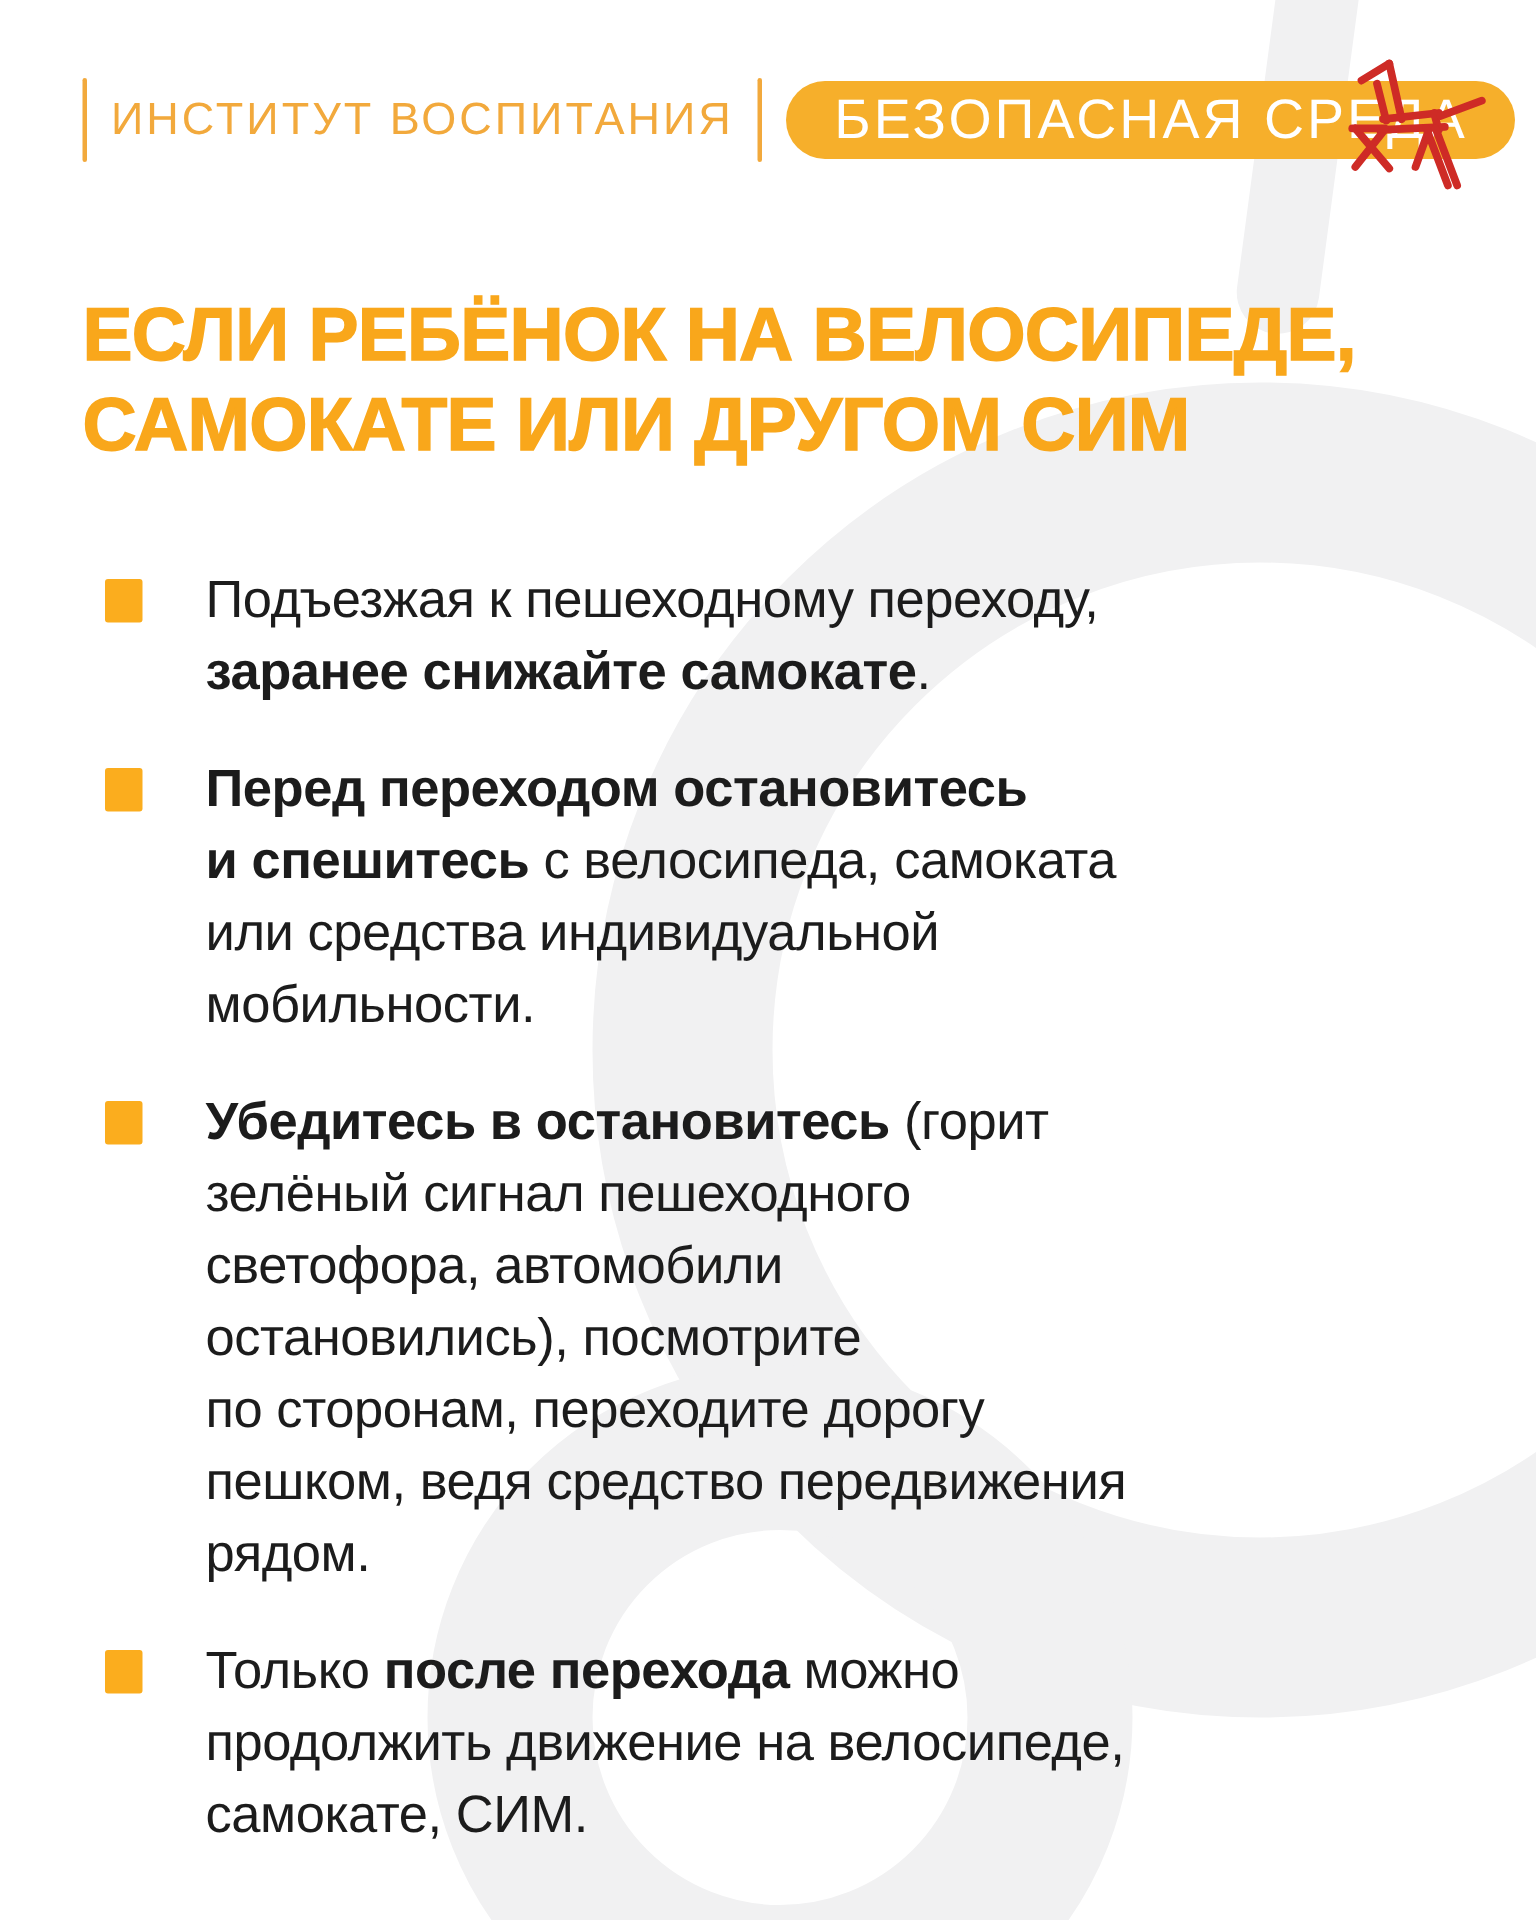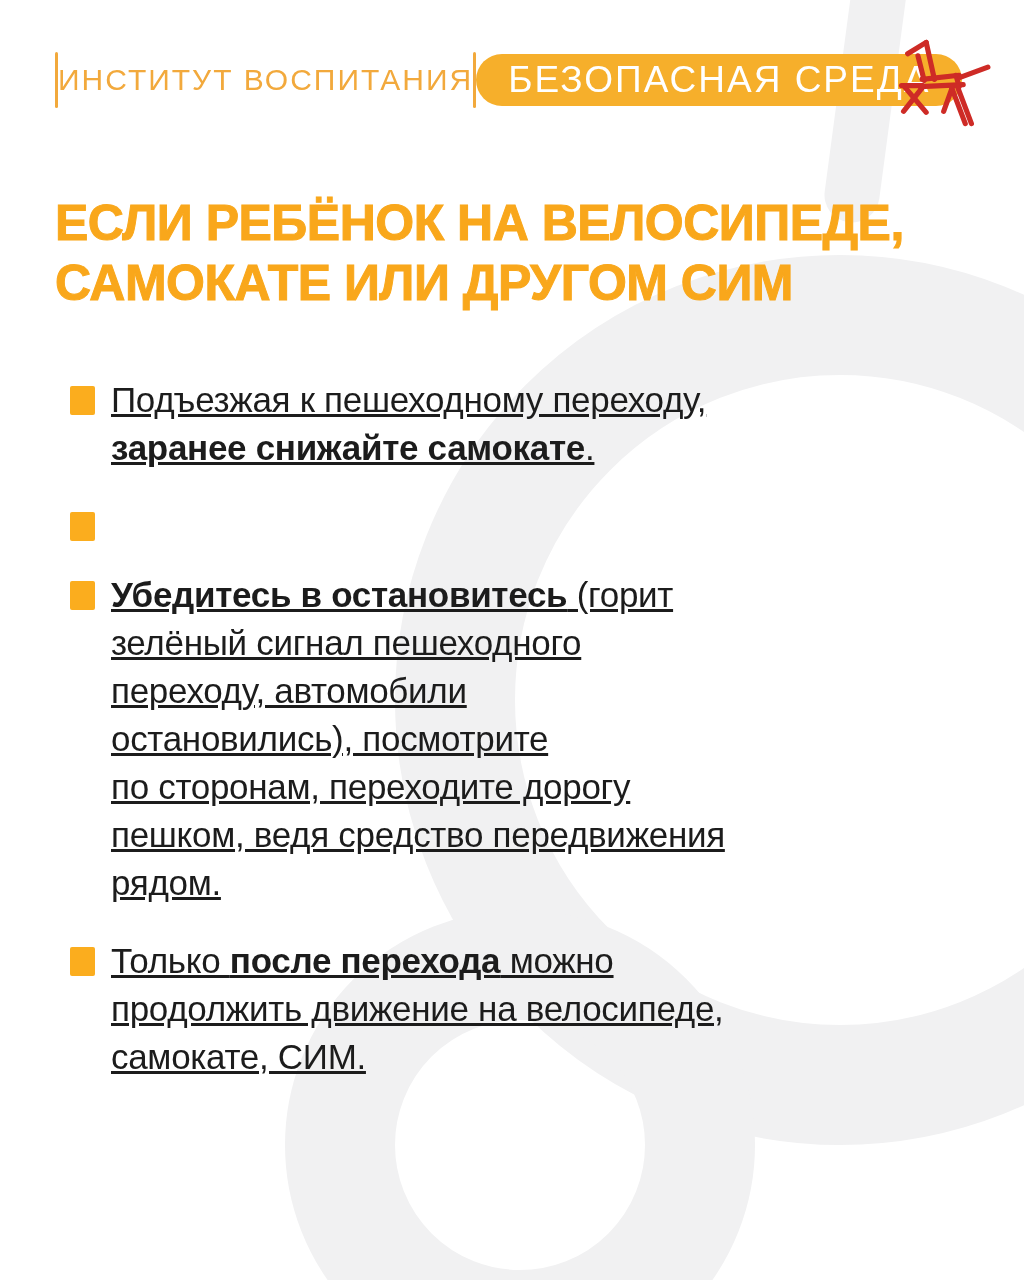--- a/index.html
+++ b/index.html
@@ -12,21 +12,21 @@
     position:relative; width:1024px; height:1280px; overflow:hidden;
     background:var(--page-bg);
     font-family:"Liberation Sans", sans-serif;
     color:var(--body-text);
   }
   .bg{position:absolute;left:0;top:0;width:1024px;height:1280px;}
   .sw{fill:none;stroke:var(--swirl);stroke-linecap:round;}
 
   .header{
     position:absolute; left:55px; top:52px; height:56px;
-    display:flex; align-items:center; gap:0;
+    display:flex; align-items:center; gap:16px;
   }
   .vbar{width:3px;height:56px;background:var(--accent);border-radius:2px;flex:none;}
   .brand{
     font-size:30px; letter-spacing:2px; color:var(--accent);
     font-weight:400; white-space:nowrap;
   }
   .badge{
     height:52px; display:flex; align-items:center;
     padding:0 32px; border-radius:26px;
     background:var(--badge-bg); color:var(--badge-text);
@@ -41,21 +41,21 @@
     font-size:50px; line-height:1.2; font-weight:700;
     letter-spacing:-0.5px; color:var(--title);
     -webkit-text-stroke:1px var(--title);
     white-space:pre-line;
   }
 
   .list{
     position:absolute; left:70px; top:376px; width:890px;
     display:flex; flex-direction:column; gap:30px;
   }
-  .item{display:flex; gap:16px;text-decoration:underline;}
+  .item{display:flex; gap:42px;}
   .square{
     flex:none; width:25px; height:29px; margin-top:10px;
     background:var(--bullet); border-radius:2px;
   }
   .item-text{
     font-size:35px; line-height:48px; letter-spacing:-0.3px;
     white-space:pre-line; font-weight:400;
   }
   .item-text b{font-weight:700;}
 </style>
@@ -99,26 +99,30 @@
 САМОКАТЕ ИЛИ ДРУГОМ СИМ</h1>
 
   <div class="list">
       <div class="item">
         <span class="square"></span>
         <div class="item-text"><span>Подъезжая к пешеходному переходу,
 </span><b>заранее снижайте самокате</b><span>.</span></div>
       </div>
       <div class="item">
         <span class="square"></span>
+        <div class="item-text"><b>Перед переходом остановитесь
+и спешитесь</b><span> с велосипеда, самоката
+или средства индивидуальной
+мобильности.</span></div>
       </div>
       <div class="item">
         <span class="square"></span>
         <div class="item-text"><b>Убедитесь в остановитесь</b><span> (горит
 зелёный сигнал пешеходного
-переходу, автомобили
+светофора, автомобили
 остановились), посмотрите
 по сторонам, переходите дорогу
 пешком, ведя средство передвижения
 рядом.</span></div>
       </div>
       <div class="item">
         <span class="square"></span>
         <div class="item-text"><span>Только </span><b>после перехода</b><span> можно
 продолжить движение на велосипеде,
 самокате, СИМ.</span></div>

